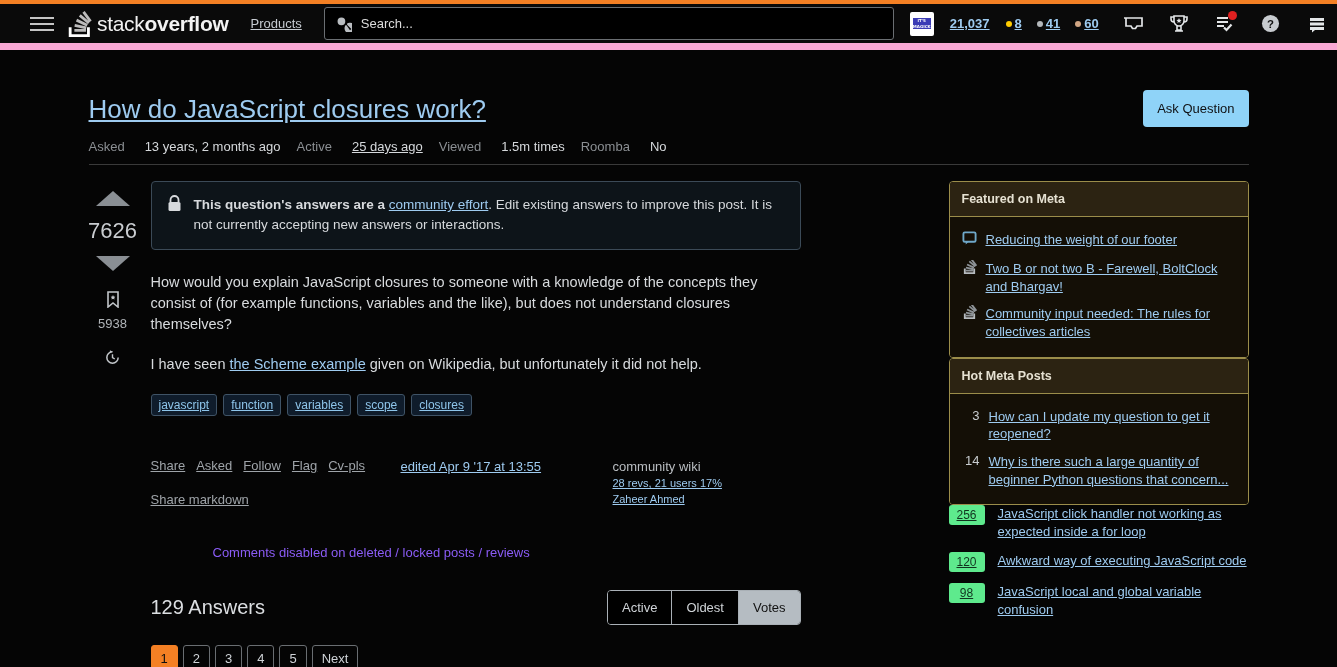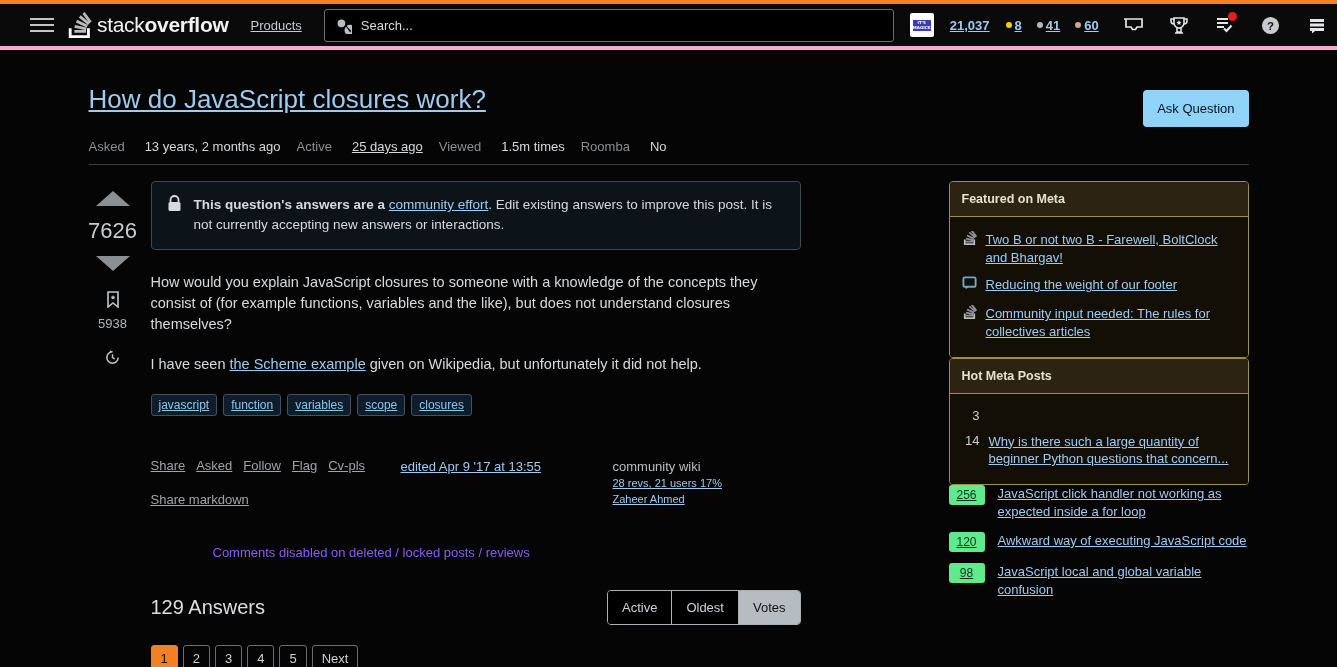--- a/index.html
+++ b/index.html
@@ -12,21 +12,21 @@
     color: #d6d9dc;
   }
 
   
   .top-bar { height: 4px; background: #f48024; width: 100%; }
 
   
   .header {
     height: 46px; width: 100%;
     background: #0a0a0a;
-    border-bottom: 4px solid #f9a8d4;
+    border-bottom: 7px solid #f9a8d4;
     display: flex; align-items: center;
     padding: 0 14px;
     position: relative;
   }
   .hamburger {
     width: 26px; height: 26px;
     display: flex; flex-direction: column; justify-content: center; gap: 4px;
     cursor: pointer; margin-right: 14px; margin-left: 16px;
   }
   .hamburger span { display: block; height: 2px; background: #c5c5c5; width: 24px; }
@@ -80,21 +80,21 @@
     width: 9px; height: 9px; border-radius: 50%; background: #e02020;
   }
 
   
   .page {
     padding: 0 24px;
     display: block;
   }
   .content-wrap { width: 1160px; margin: 0 auto; position: relative; padding-top: 22px; }
 
-  .q-header { display: flex; align-items: center; justify-content: space-between; }
+  .q-header { display: flex; align-items: flex-end; justify-content: space-between; }
   .q-title {
     font-size: 26px; line-height: 1.3; color: #9ecbf0;
     text-decoration: underline; cursor: pointer; font-weight: 400;
     margin: 0; max-width: 900px;
   }
   .ask-btn {
     background: #8fd3f8; color: #0f1012;
     font-size: 13px; border: none; border-radius: 4px;
     padding: 11px 14px; cursor: pointer; white-space: nowrap;
     margin-top: 18px;
@@ -394,52 +394,53 @@
       </div>
 
       <div class="sidebar">
 
         <div class="meta-card">
           <div class="mhead">Featured on Meta</div>
           <div class="mbody">
             <div class="meta-item">
               <span>
                 <svg width="15" height="15" viewBox="0 0 16 16">
+                    <rect x="1.5" y="1.5" width="13" height="10" rx="1.5" fill="none" stroke="#6fa8c9" stroke-width="2"></rect>
+                    <path d="M4 11.5v3l3-3z" fill="#6fa8c9"></path>
+                  </svg>
+              </span>
+              <a>Reducing the weight of our footer</a>
+            </div>
+            <div class="meta-item">
+              <span>
+                <svg width="15" height="15" viewBox="0 0 16 16">
                     <path d="M12 13V9h2v6H2V9h2v4z" fill="#b6bbbf"></path>
                     <path d="M4 9l8 1.7.4-1.9-8-1.7zM5 5.6l7.4 3.5.8-1.8-7.4-3.4zM7.2 2.2l6.3 5.3 1.2-1.5-6.3-5.2zM11.2-1L9.6.2l4.9 6.6 1.6-1.2zM4 12.3h8v-2H4z" fill="#8d9296"></path>
                   </svg>
               </span>
               <a>Two B or not two B - Farewell, BoltClock and Bhargav!</a>
-            </div>
-            <div class="meta-item">
-              <span>
-                <svg width="15" height="15" viewBox="0 0 16 16">
-                    <rect x="1.5" y="1.5" width="13" height="10" rx="1.5" fill="none" stroke="#6fa8c9" stroke-width="2"></rect>
-                    <path d="M4 11.5v3l3-3z" fill="#6fa8c9"></path>
-                  </svg>
-              </span>
-              <a>Reducing the weight of our footer</a>
             </div>
             <div class="meta-item">
               <span>
                 <svg width="15" height="15" viewBox="0 0 16 16">
                     <path d="M12 13V9h2v6H2V9h2v4z" fill="#b6bbbf"></path>
                     <path d="M4 9l8 1.7.4-1.9-8-1.7zM5 5.6l7.4 3.5.8-1.8-7.4-3.4zM7.2 2.2l6.3 5.3 1.2-1.5-6.3-5.2zM11.2-1L9.6.2l4.9 6.6 1.6-1.2zM4 12.3h8v-2H4z" fill="#8d9296"></path>
                   </svg>
               </span>
               <a>Community input needed: The rules for collectives articles</a>
             </div>
           </div>
         </div>
 
         <div class="meta-card">
           <div class="mhead">Hot Meta Posts</div>
           <div class="mbody">
             <div class="meta-item">
               <span class="meta-num">3</span>
+              <a>How can I update my question to get it reopened?</a>
             </div>
             <div class="meta-item">
               <span class="meta-num">14</span>
               <a>Why is there such a large quantity of beginner Python questions that concern...</a>
             </div>
           </div>
         </div>
 
         <div>
           <div class="linked-item">

